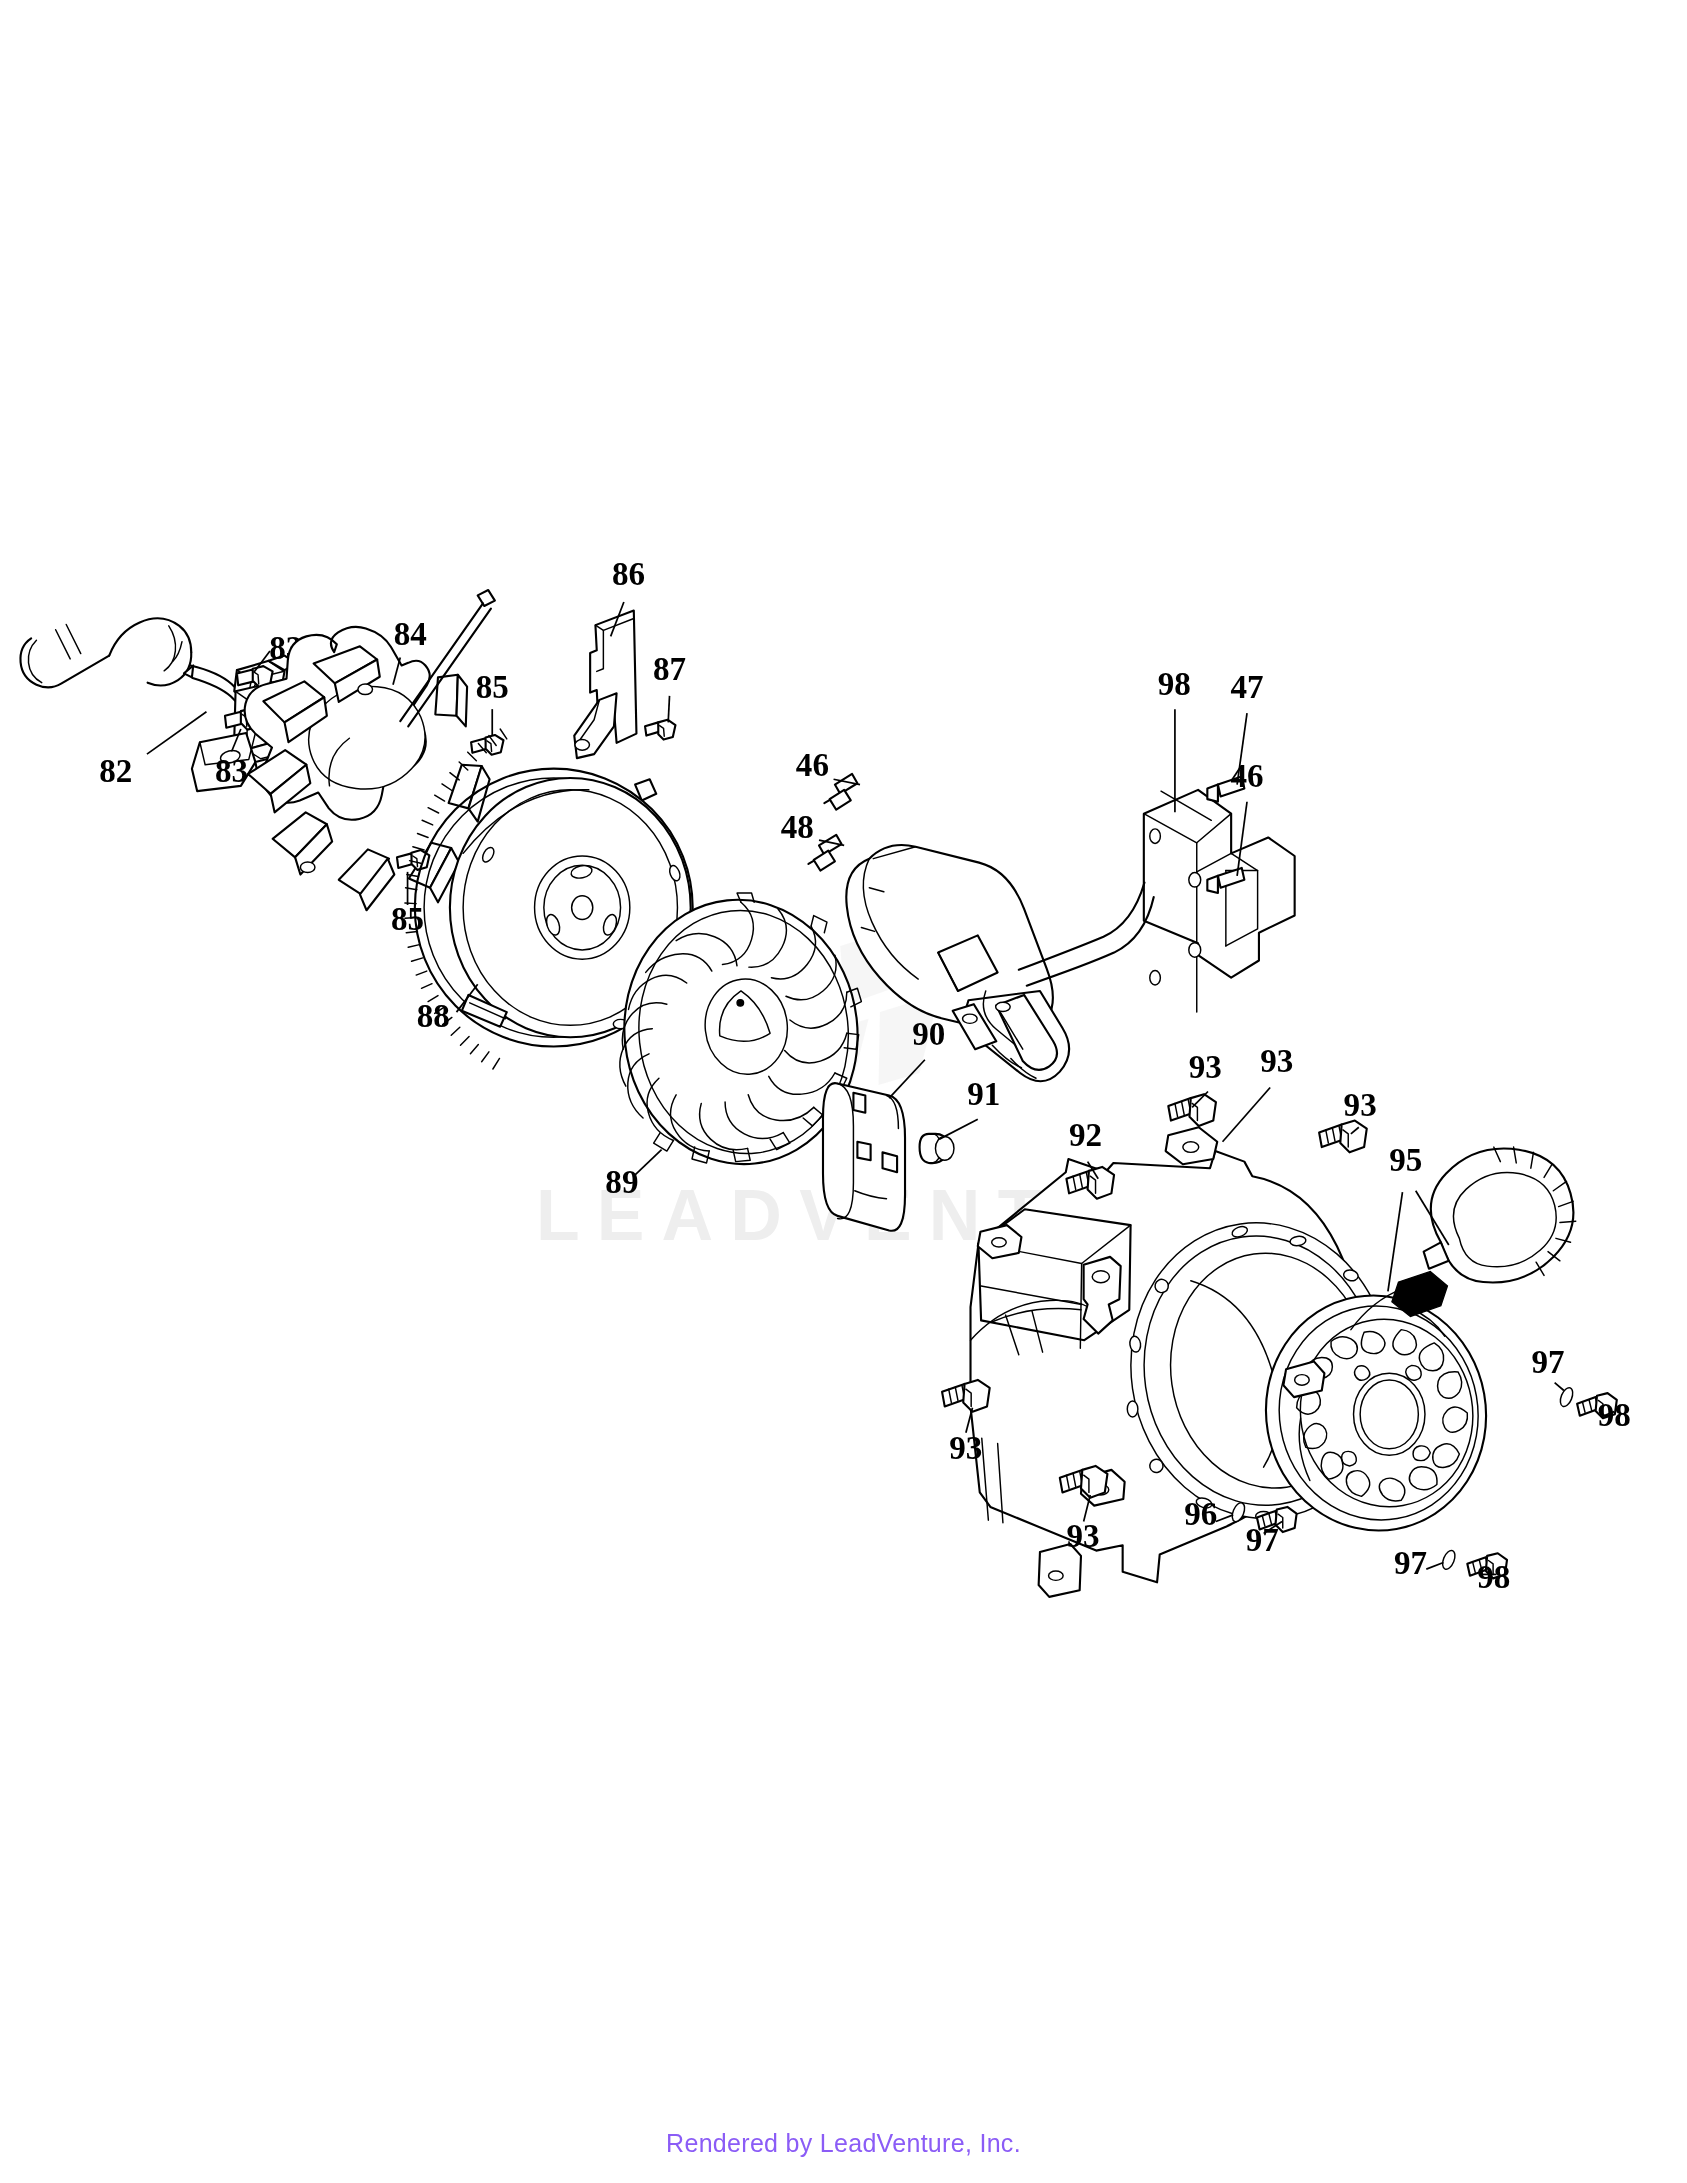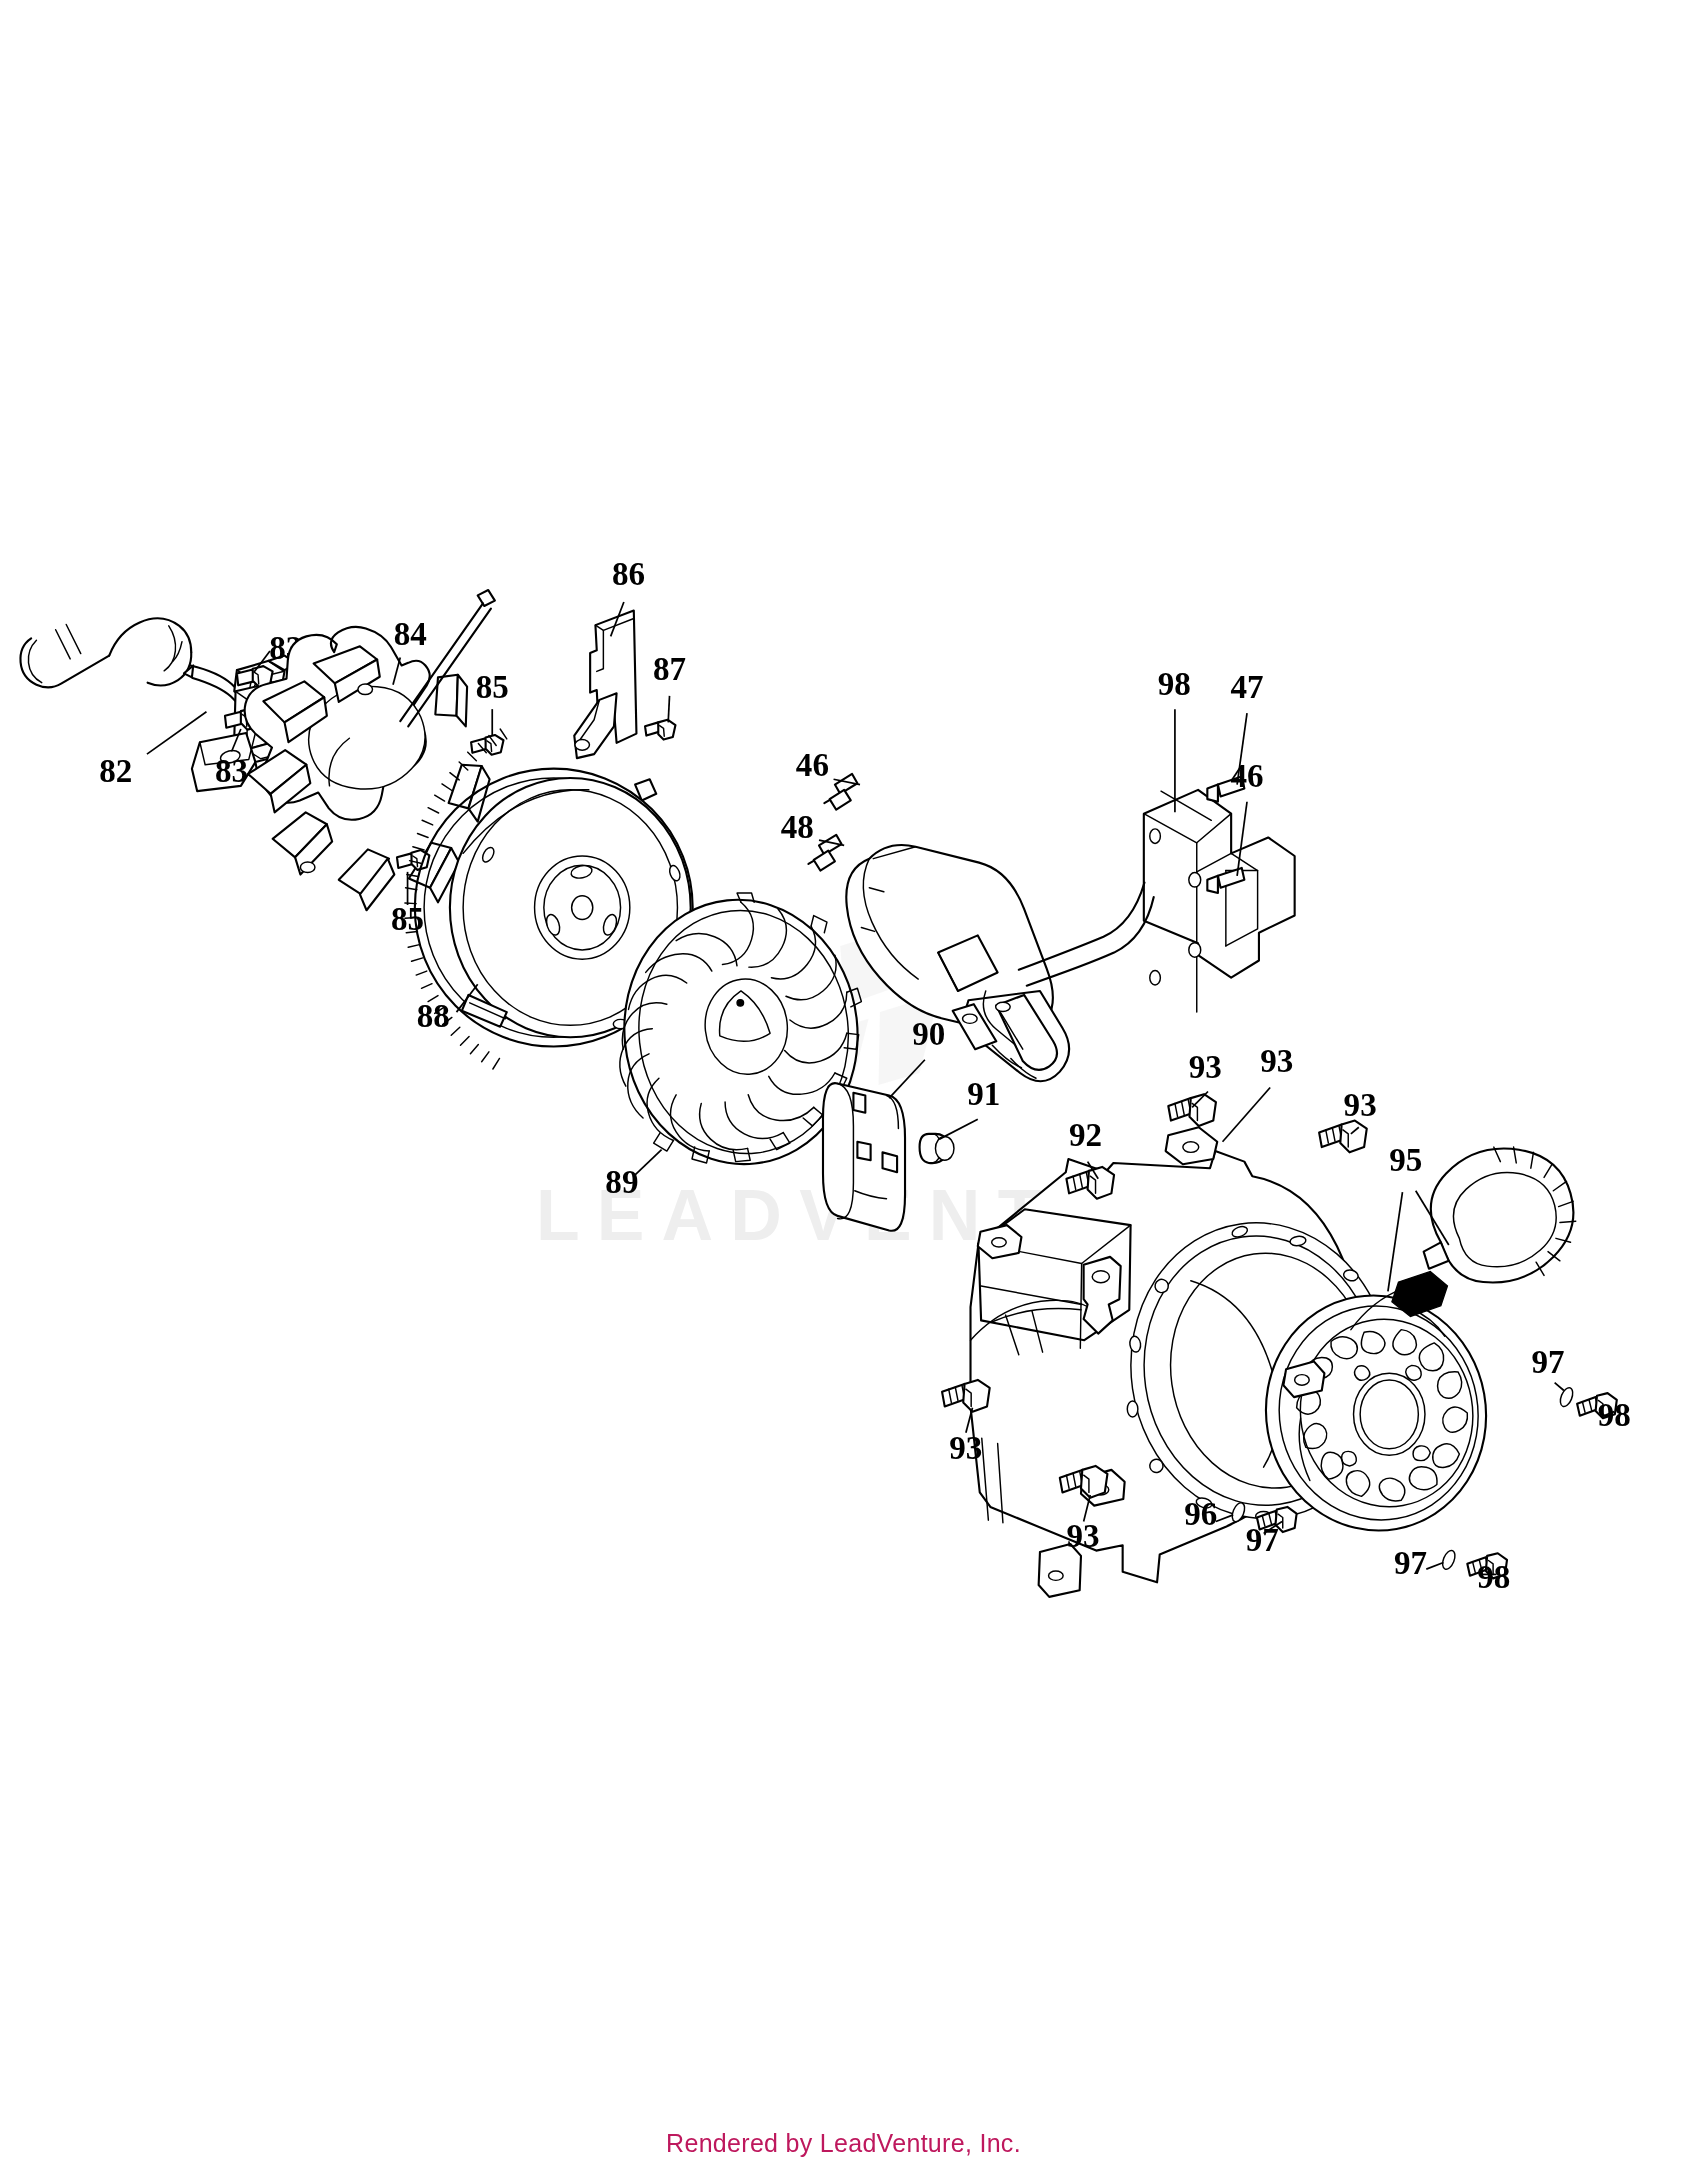--- a/index.html
+++ b/index.html
@@ -77,21 +77,21 @@
     stroke-width: 2;
   }
   #footer {
     position: absolute;
     left: 0;
     bottom: 25px;
     width: 1687px;
     text-align: center;
     font-family: "Liberation Sans", sans-serif;
     font-size: 25px;
-    color: #be185d;
+    color: #8b5cf6;
     letter-spacing: 0.3px;
   }
 </style>
 </head>
 <body>
 
 <div id="page">
 
   <svg id="diagram-svg" viewBox="0 0 2550 3300">
 

